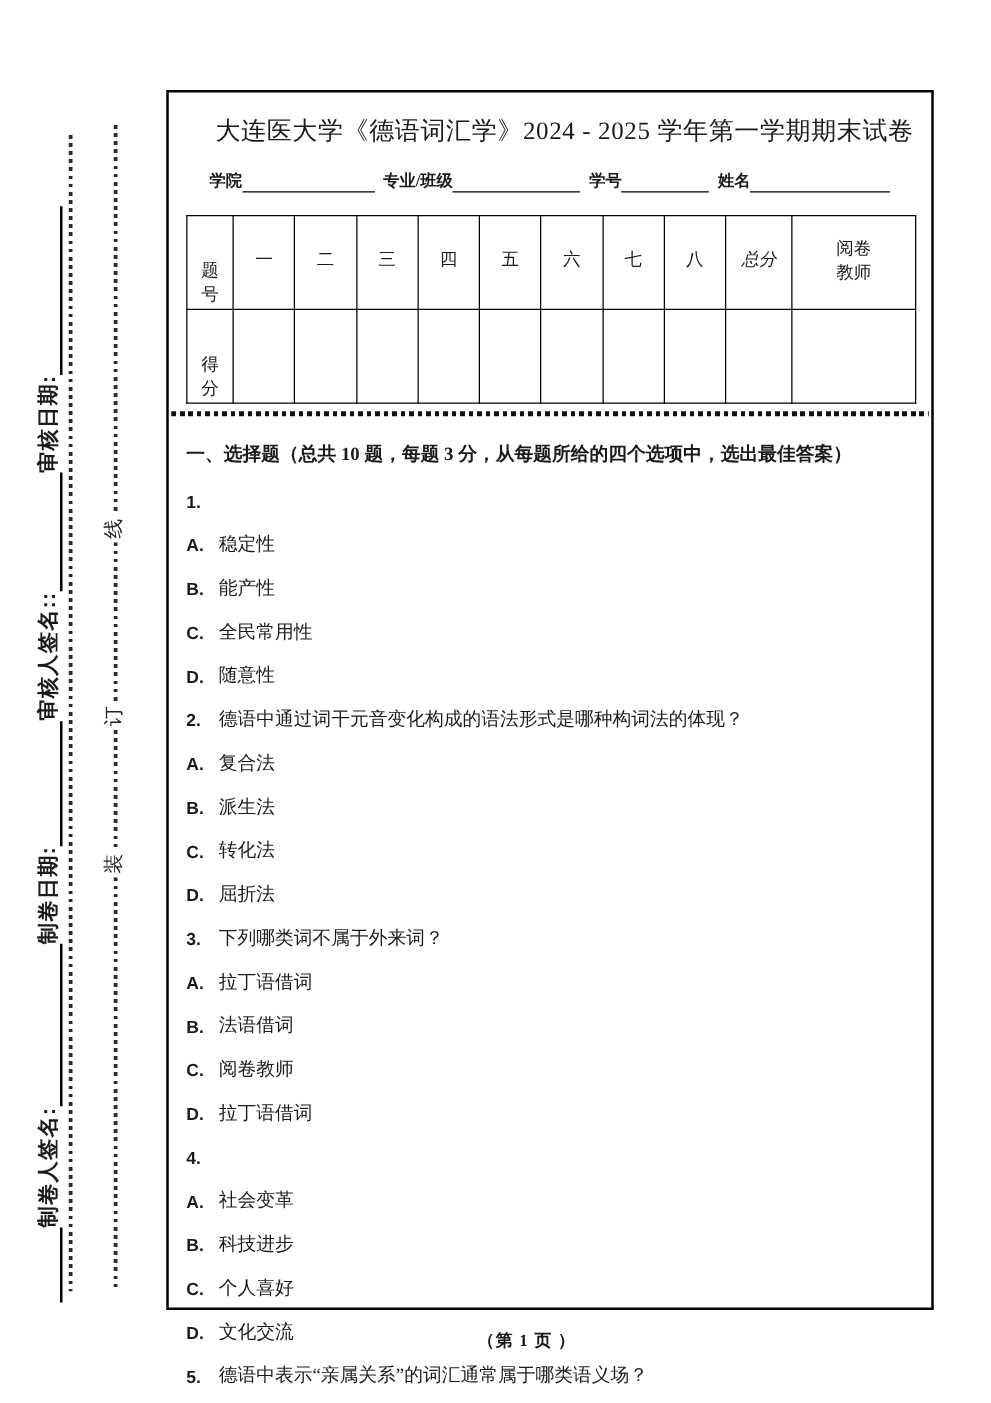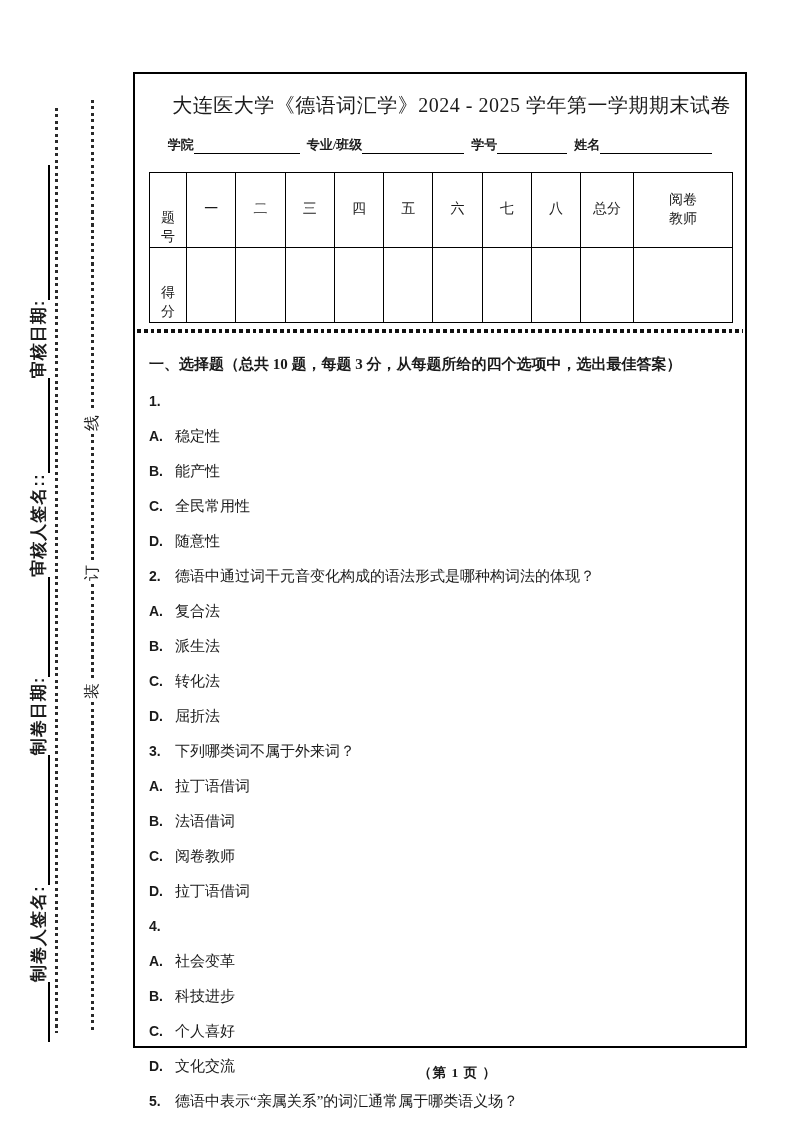--- a/index.html
+++ b/index.html
@@ -80,21 +80,21 @@
 
   .questions { margin-top:21px; font-size:15px; }
   .qline { display:flex; line-height:20px; margin-bottom:15px; }
   .qline .qlabel {
     flex:0 0 26px; font-family:"Liberation Sans", sans-serif; font-weight:bold;
     font-size:14px;
   }
   .section-heading { font-weight:bold; line-height:20px; margin-bottom:17px; }
 
   .page-footer {
-    position:absolute; left:418px; top:1064px; font-size:13.5px; font-weight:bold;
+    position:absolute; left:382px; top:1064px; font-size:13.5px; font-weight:bold;
     letter-spacing:1px; font-family:"Liberation Serif", serif;
   }
 </style>
 </head>
 <body>
 
 <div class="page">
 
   <div class="side-strip">
     <span class="fill-blank w60"></span>
@@ -150,21 +150,21 @@
           <span class="cellwrap narrow">题号</span>
         </td>
       <td><span class="cellwrap">一</span></td>
             <td><span class="cellwrap">二</span></td>
             <td><span class="cellwrap">三</span></td>
             <td><span class="cellwrap">四</span></td>
             <td><span class="cellwrap">五</span></td>
             <td><span class="cellwrap">六</span></td>
             <td><span class="cellwrap">七</span></td>
             <td><span class="cellwrap">八</span></td>
-            <td style="width: 52px;"><span class="cellwrap">总分</span></td>
+            <td style="width: 52px; font-style: italic;"><span class="cellwrap">总分</span></td>
             <td style="width: 98px;"><span class="cellwrap wide">阅卷教师</span></td>
           </tr>
       <tr class="score">
         <td class="corner">
           <span class="cellwrap narrow">得分</span>
         </td>
       <td></td>
             <td></td>
             <td></td>
             <td></td>

